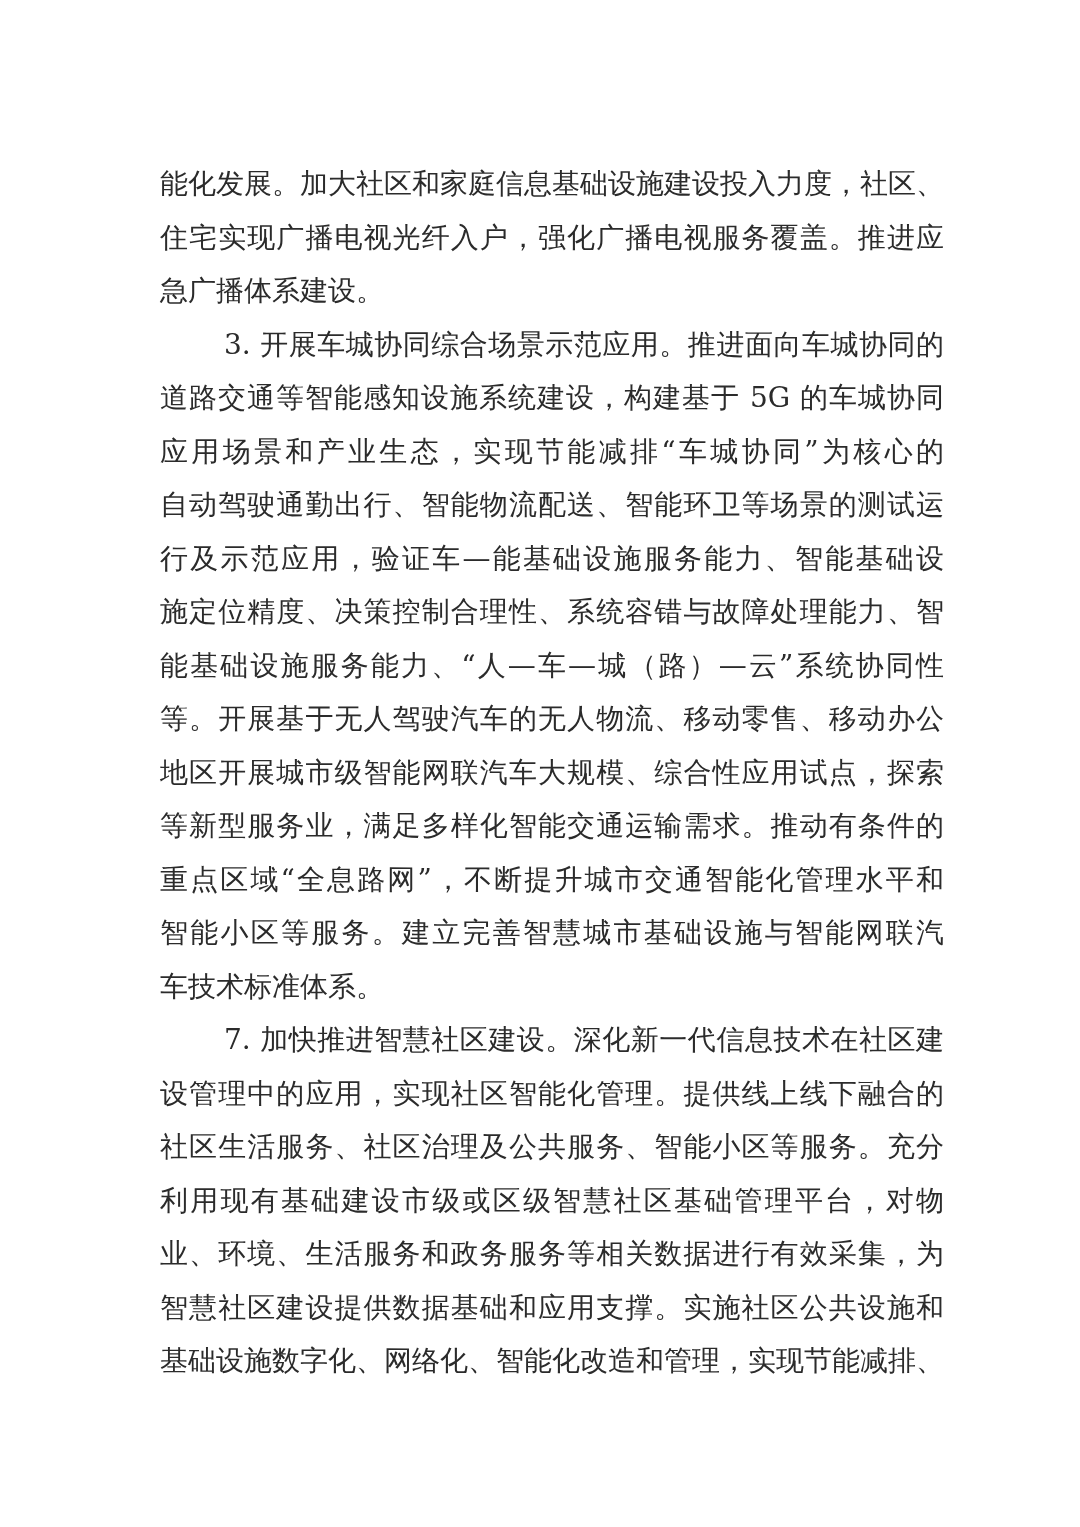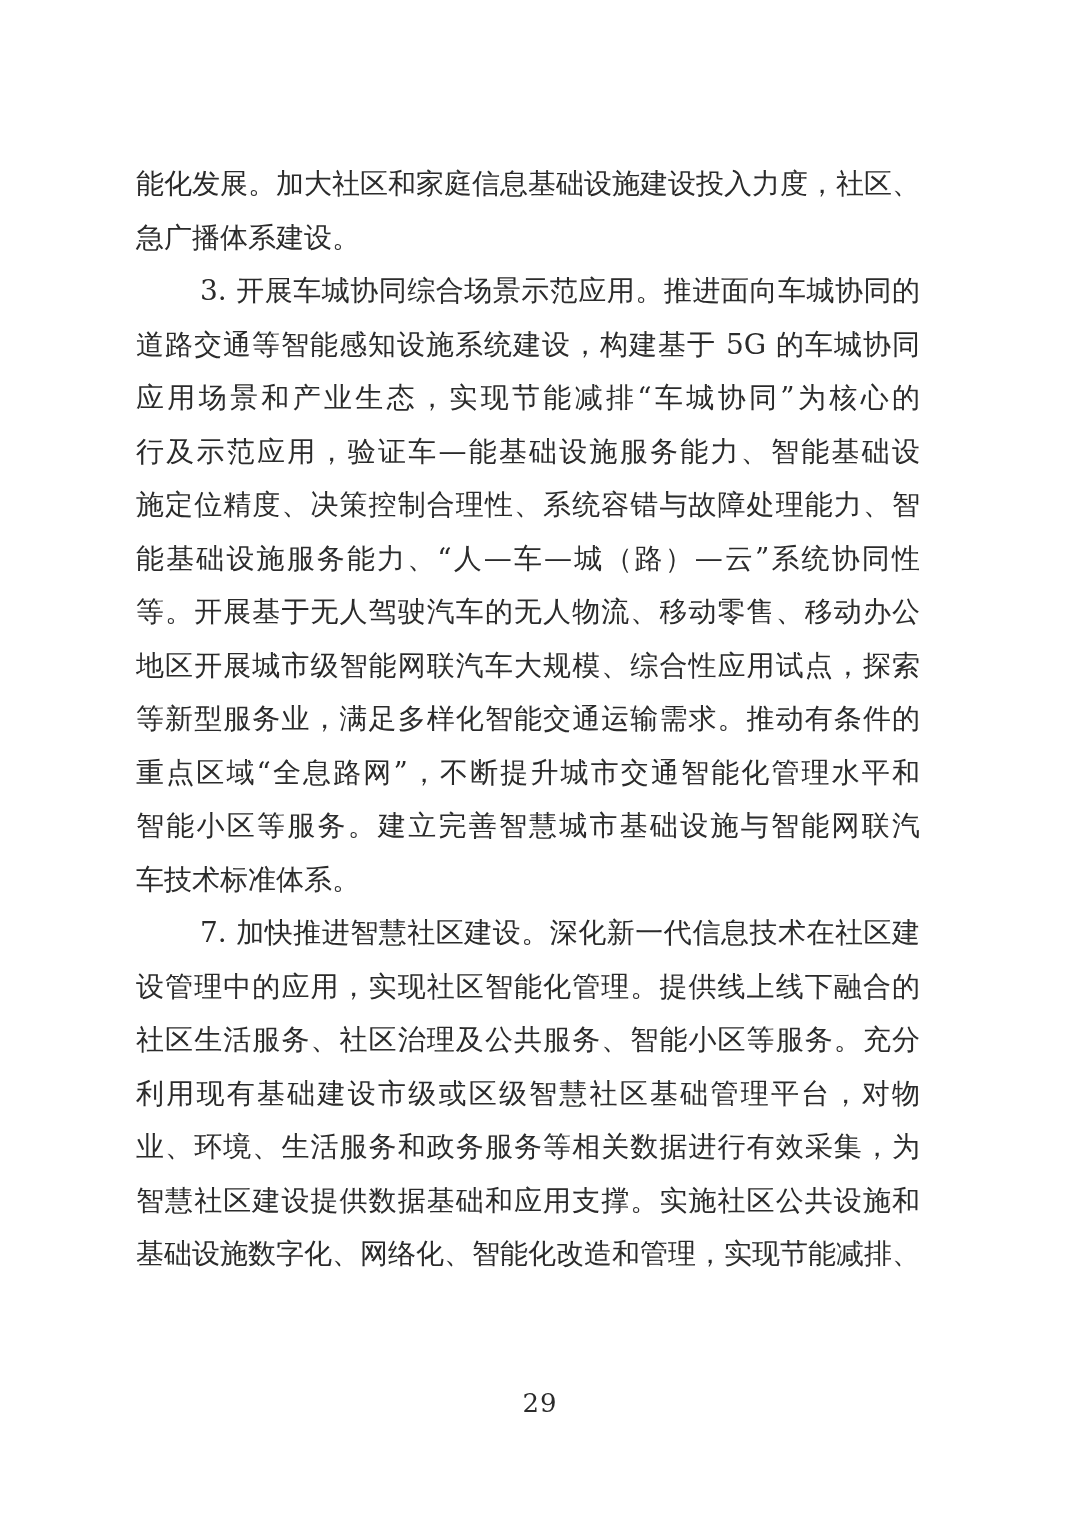--- a/index.html
+++ b/index.html
@@ -12,21 +12,21 @@
     width: 1080px;
     height: 1527px;
     background: #ffffff;
     font-family: "DejaVu Serif", "Liberation Serif", serif;
     color: #2b2b2b;
     overflow: hidden;
   }
   .content {
     position: absolute;
     top: 157px;
-    left: 136px;
+    left: 160px;
     width: 784px;
     font-size: 28px;
     line-height: 53.5px;
   }
   .line {
     height: 53.5px;
     text-align: justify;
     text-align-last: justify;
     text-justify: inter-character;
     word-break: break-all;
@@ -49,35 +49,36 @@
     letter-spacing: 1px;
     color: #2b2b2b;
   }
 </style>
 </head>
 <body>
 
 <div class="page">
   <div class="content">
       <div class="line">能化发展。加大社区和家庭信息基础设施建设投入力度，社区、</div>
+      <div class="line">住宅实现广播电视光纤入户，强化广播电视服务覆盖。推进应</div>
       <div class="line short">急广播体系建设。</div>
       <div class="line indent">3. 开展车城协同综合场景示范应用。推进面向车城协同的</div>
       <div class="line">道路交通等智能感知设施系统建设，构建基于 5G 的车城协同</div>
       <div class="line">应用场景和产业生态，实现节能减排“车城协同”为核心的</div>
+      <div class="line">自动驾驶通勤出行、智能物流配送、智能环卫等场景的测试运</div>
       <div class="line">行及示范应用，验证车—能基础设施服务能力、智能基础设</div>
       <div class="line">施定位精度、决策控制合理性、系统容错与故障处理能力、智</div>
       <div class="line">能基础设施服务能力、“人—车—城（路）—云”系统协同性</div>
       <div class="line">等。开展基于无人驾驶汽车的无人物流、移动零售、移动办公</div>
       <div class="line">地区开展城市级智能网联汽车大规模、综合性应用试点，探索</div>
       <div class="line">等新型服务业，满足多样化智能交通运输需求。推动有条件的</div>
       <div class="line">重点区域“全息路网”，不断提升城市交通智能化管理水平和</div>
       <div class="line">智能小区等服务。建立完善智慧城市基础设施与智能网联汽</div>
       <div class="line short">车技术标准体系。</div>
       <div class="line indent">7. 加快推进智慧社区建设。深化新一代信息技术在社区建</div>
       <div class="line">设管理中的应用，实现社区智能化管理。提供线上线下融合的</div>
       <div class="line">社区生活服务、社区治理及公共服务、智能小区等服务。充分</div>
       <div class="line">利用现有基础建设市级或区级智慧社区基础管理平台，对物</div>
       <div class="line">业、环境、生活服务和政务服务等相关数据进行有效采集，为</div>
       <div class="line">智慧社区建设提供数据基础和应用支撑。实施社区公共设施和</div>
       <div class="line">基础设施数字化、网络化、智能化改造和管理，实现节能减排、</div>
     </div>
-  <div class="pageno">29</div>
 </div>
 
 </body></html>

